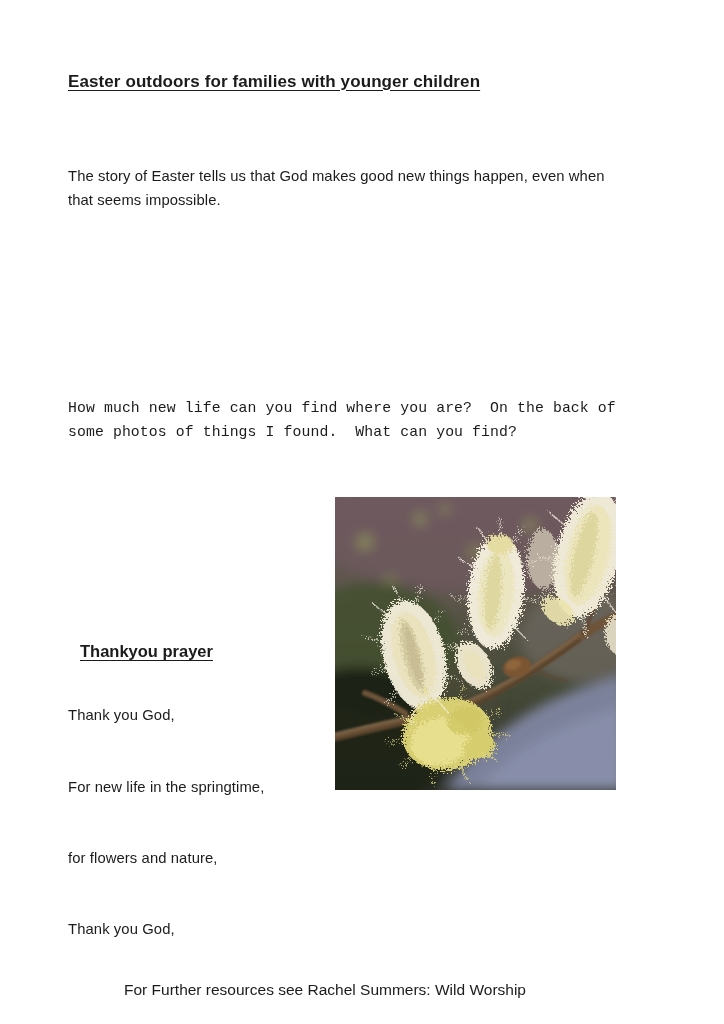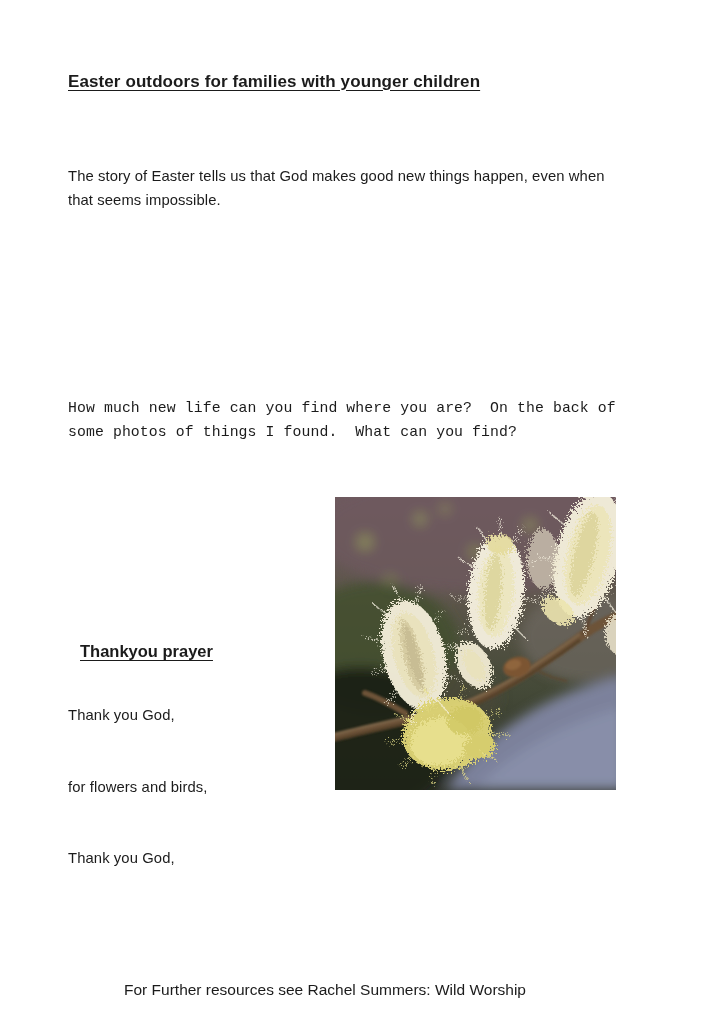--- a/index.html
+++ b/index.html
@@ -86,21 +86,22 @@
 
   <p class="para p1">The story of Easter tells us that God makes good new things happen, even when
 that seems impossible.</p>
   <p class="para p4">How much new life can you find where you are?  On the back of this sheet are
 some photos of things I found.  What can you find?</p>
 
   <h2 class="prayer-heading">Thankyou prayer</h2>
 
   <div class="prayer">
     <div class="prayer-line">Thank you God,</div>
-    <div class="prayer-line">for flowers and birds,</div>
+    <div class="prayer-line">For new life in the springtime,</div>
+    <div class="prayer-line">for flowers and nature,</div>
     <div class="prayer-line">Thank you God,</div>
     
     
     
     
   </div>
 
   <figure class="photo">
     <svg viewBox="0 0 290 293" width="290" height="293" role="img">
       <defs>

